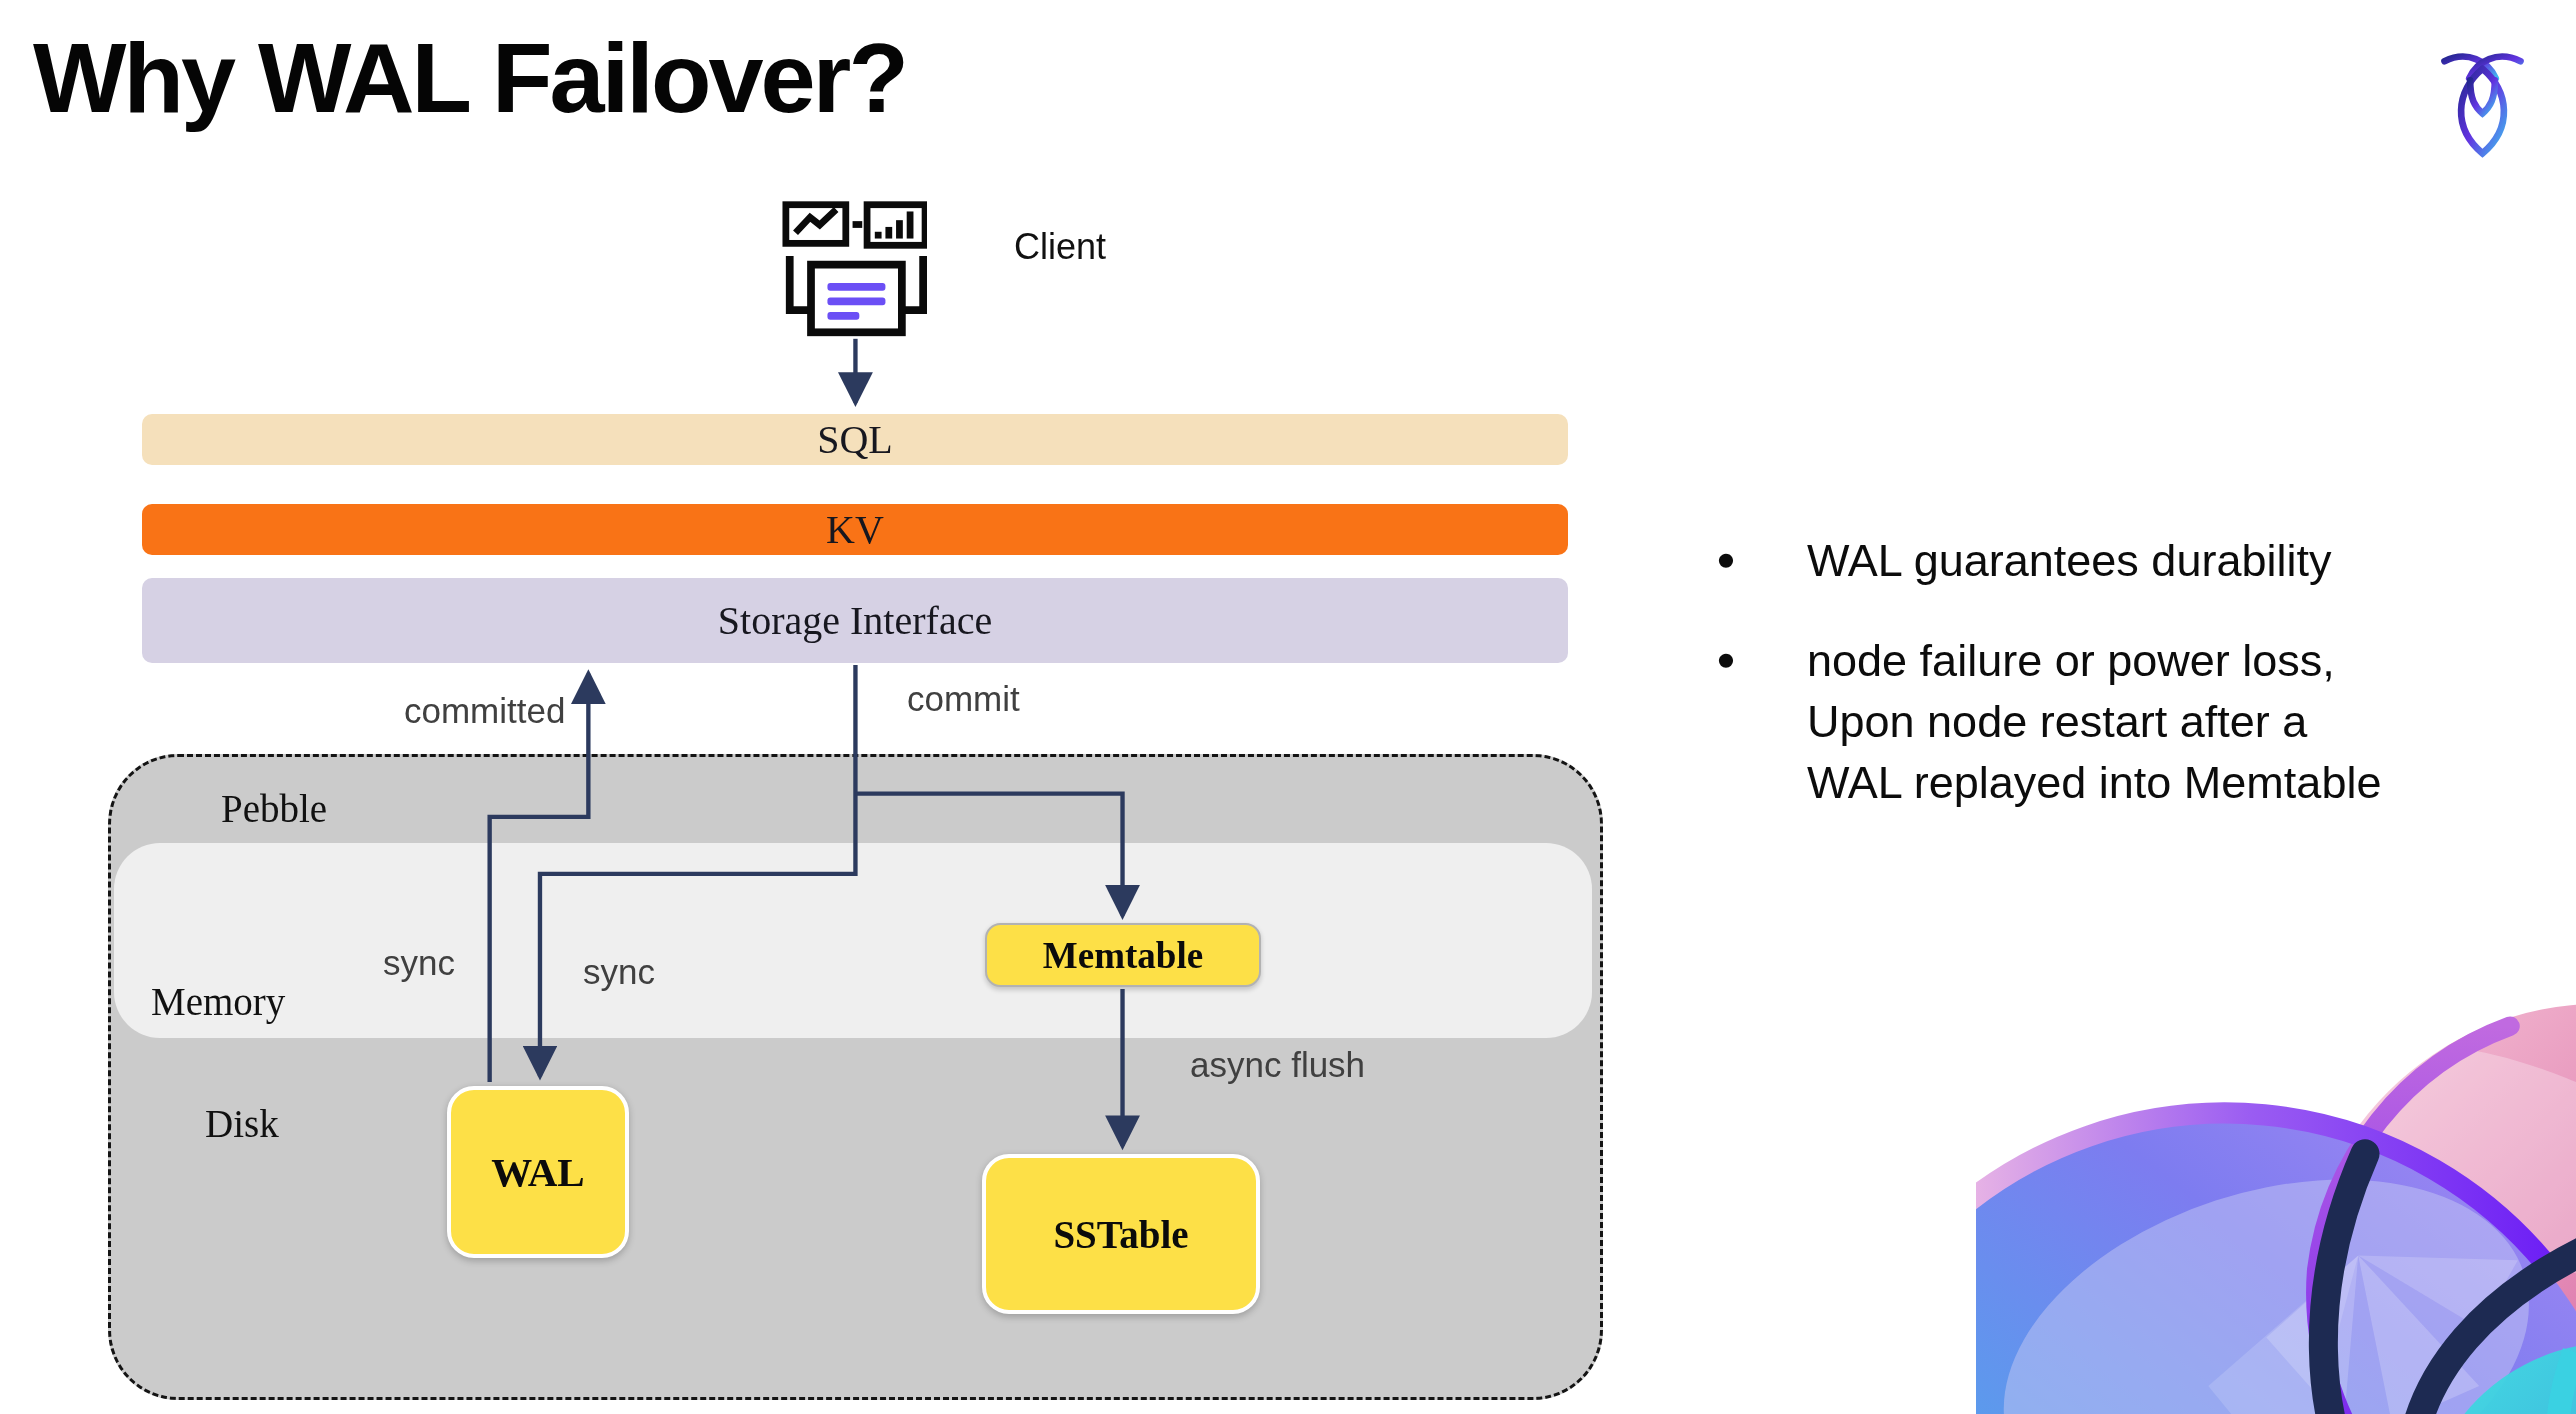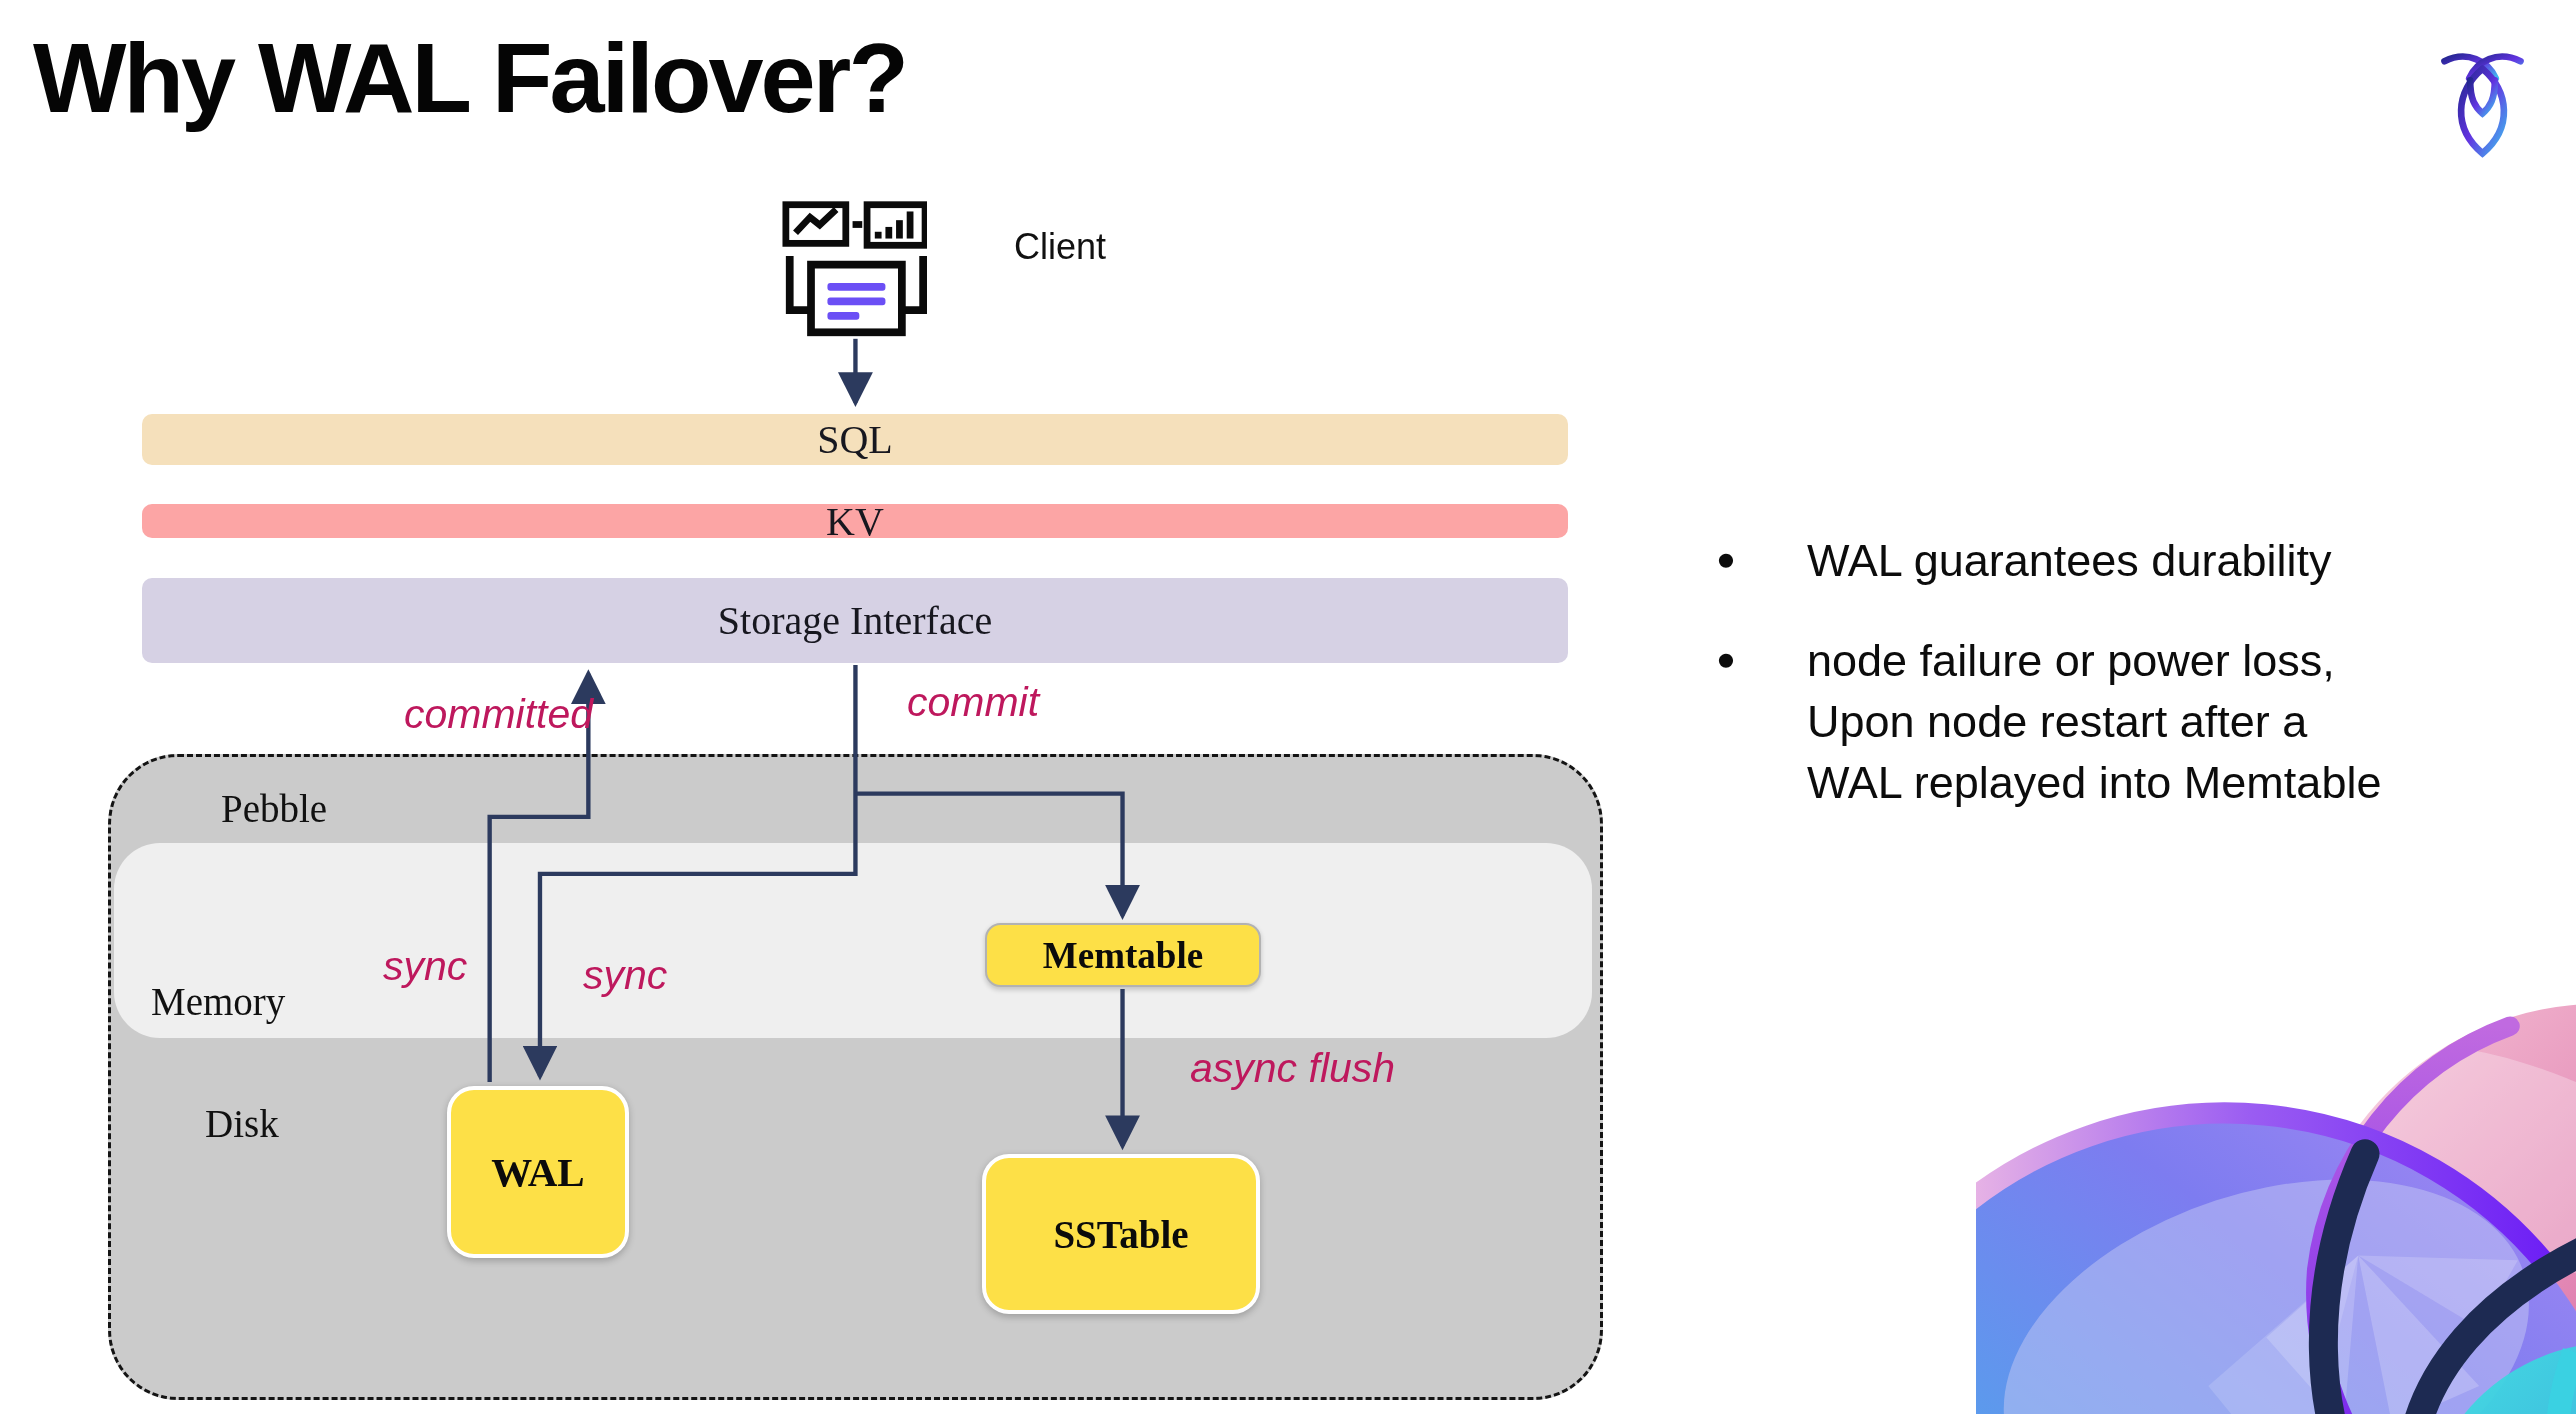--- a/index.html
+++ b/index.html
@@ -8,21 +8,21 @@
   .abs{position:absolute;}
 
   .title{left:33px;top:21px;font-size:99px;font-weight:700;letter-spacing:-2.9px;color:#050505;}
 
   .serif{font-family:"Liberation Serif","DejaVu Serif",serif;}
 
   
   .layer-bar{left:142px;width:1426px;border-radius:10px;display:flex;align-items:center;justify-content:center;}
   .layer-bar span{font-family:"Liberation Serif","DejaVu Serif",serif;font-size:40px;color:#17171f;}
   .bar-sql{top:414px;height:51px;background:#f5e0bb;}
-  .bar-kv{top:504px;height:34px;background:#fca5a5;}
+  .bar-kv{top:504px;height:51px;background:#f97316;}
   .bar-storage{top:578px;height:85px;background:#d6d1e4;}
 
   
   .pebble{left:108px;top:754px;width:1495px;height:646px;background:#cbcbcb;
           border:3.9px dashed #141414;border-radius:70px;box-sizing:border-box;}
   .memory-band{left:114px;top:843px;width:1478px;height:195px;background:#efefef;border-radius:46px;}
   .region-label{font-size:39px;color:#111111;}
   .lbl-pebble{left:221px;top:786px;}
   .lbl-memory{left:151px;top:979px;}
   .lbl-disk{left:205px;top:1101px;}
@@ -34,21 +34,21 @@
                 box-shadow:0 2.9px 4.8px rgba(0,0,0,0.18);}
   .box-memtable span{font-size:37px;}
   .box-wal{left:447px;top:1086px;width:182px;height:172px;border:4.8px solid #ffffff;border-radius:27px;
            box-shadow:0 2.9px 7.7px rgba(0,0,0,0.22);}
   .box-wal span{font-size:41px;}
   .box-sstable{left:982px;top:1154px;width:278px;height:160px;border:4.8px solid #ffffff;border-radius:27px;
            box-shadow:0 2.9px 7.7px rgba(0,0,0,0.22);}
   .box-sstable span{font-size:39px;}
 
   
-  .arrow-label{font-size:41px;color:#be185d;white-space:nowrap;font-style:italic;}
+  .arrow-label{font-size:35px;color:#404040;white-space:nowrap;}
   .lbl-committed{left:404px;top:691px;}
   .lbl-commit{left:907px;top:679px;}
   .lbl-sync-left{left:383px;top:943px;}
   .lbl-sync-right{left:583px;top:952px;}
   .lbl-flush{left:1190px;top:1045px;}
   .lbl-client{left:1014px;top:226px;font-size:36px;color:#111111;text-align:right;}
 
   
   .bullets{left:1695px;top:530px;width:852px;}
   .bullet{position:relative;padding-left:112px;font-size:45px;line-height:61px;color:#0c0c0c;}

